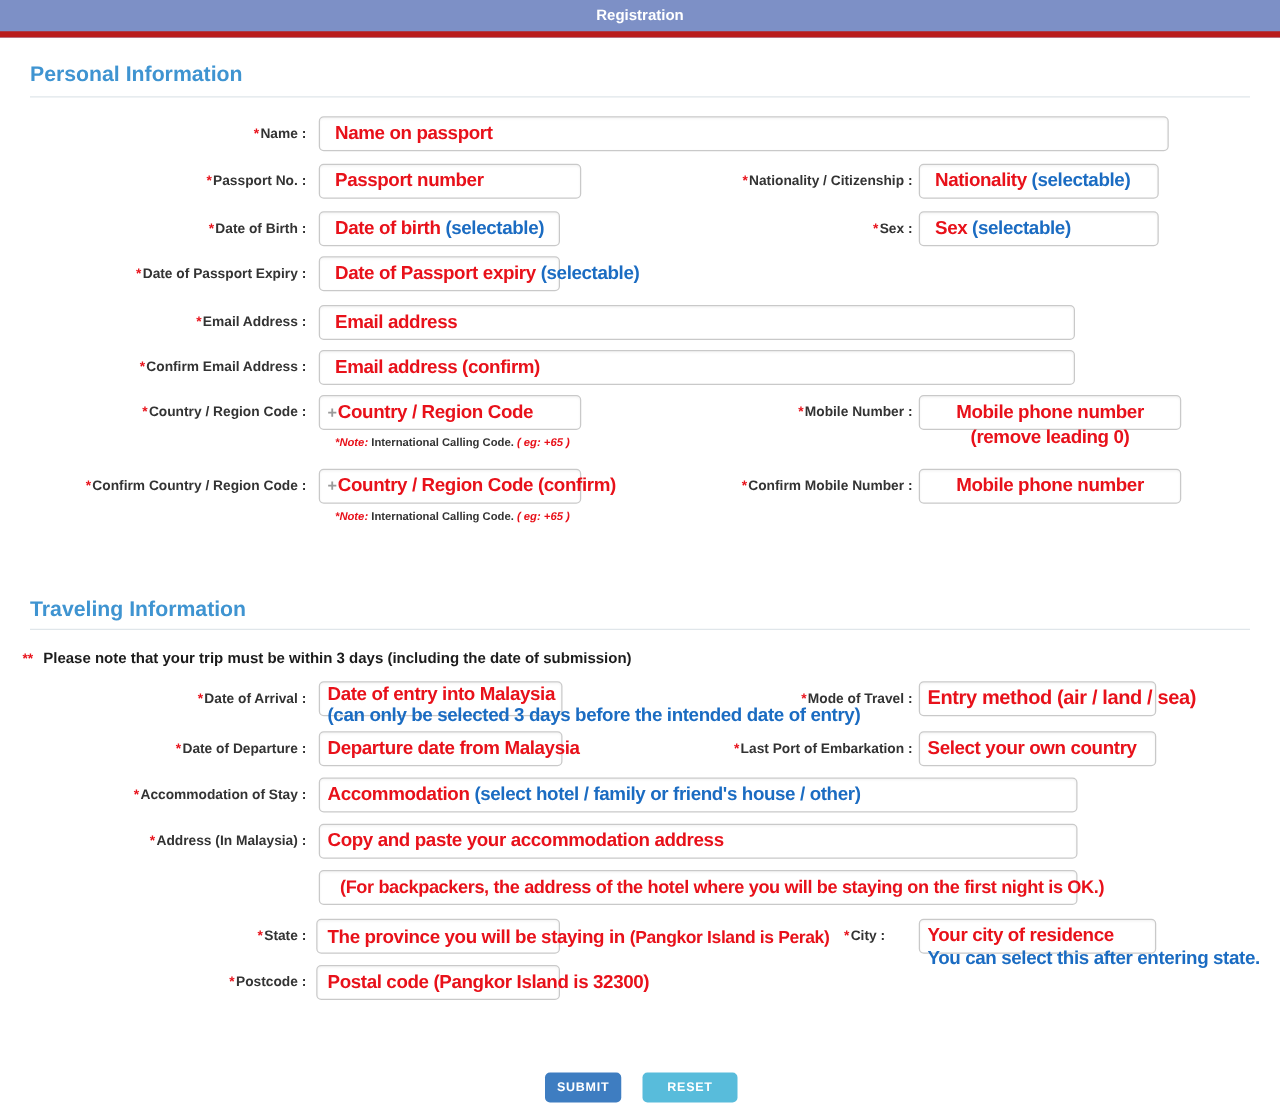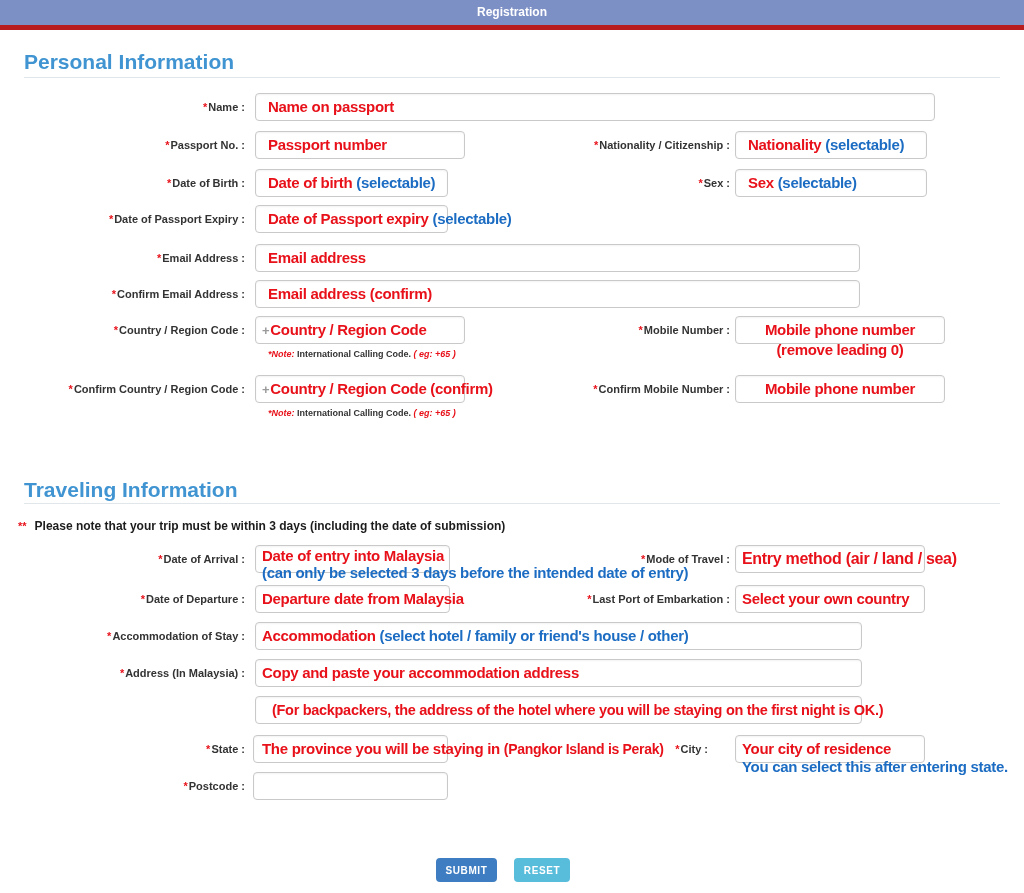--- a/index.html
+++ b/index.html
@@ -1,21 +1,21 @@
 <!DOCTYPE html>
 <html style="--header_bar: #7d90c6; --section: #3f94d1; --red: #e8111a; --blue: #1b6cc2; --label: #333333; --submit: #3e7dc1; --reset: #58bcdb;"><head>
 <meta charset="utf-8">
 <style>
   html,body{margin:0;padding:0;background:#ffffff;}
   .page{position:relative;width:1024px;height:893px;background:#fff;
         font-family:"Liberation Sans",sans-serif;overflow:hidden;}
   .topbar{position:absolute;left:0;top:0;width:1024px;height:25px;
           background:var(--header_bar,#7d90c6);border-bottom:5px solid #b91c1c;
           text-align:center;line-height:25px;color:#fff;font-size:12px;font-weight:bold;}
-  .section-title{position:absolute;left:24px;font-size:21px;font-weight:bold;
+  .section-title{position:absolute;left:24px;font-size:17px;font-weight:bold;
           color:var(--section,#3f94d1);}
   .divider{position:absolute;left:24px;width:976px;height:1px;background:#e0e6ea;}
   .lbl{position:absolute;font-size:11px;font-weight:bold;color:var(--label,#333333);
        text-align:right;line-height:14px;white-space:nowrap;}
   .col-l{left:0;width:245px;}
   .col-r{left:485px;width:245px;}
   .col-city{left:463px;width:245px;}
   .star{color:var(--red,#e8111a);margin-right:1px;}
   .box{position:absolute;height:28px;background:#fff;border:1px solid #c9c9c9;
        border-radius:4px;box-shadow:inset 0 1px 2px rgba(0,0,0,0.05);box-sizing:border-box;}
@@ -27,21 +27,21 @@
   .plus{color:#9a9a9a;font-weight:bold;font-size:13px;margin-right:1px;}
   .note{position:absolute;font-size:9px;font-weight:bold;white-space:nowrap;color:#333;}
   .note .n-star{color:var(--red,#e8111a);font-style:italic;}
   .note .n-eg{color:var(--red,#e8111a);font-style:italic;}
   .trip-note{position:absolute;left:18px;font-size:12px;font-weight:bold;color:#1c1c1c;white-space:nowrap;}
   .trip-note .red-stars{color:var(--red,#e8111a);margin-right:8px;font-size:11px;}
   .btn{position:absolute;height:24px;border:none;border-radius:4px;color:#fff;
        font-family:"Liberation Sans",sans-serif;font-size:10px;font-weight:bold;
        letter-spacing:0.6px;cursor:pointer;padding:0;}
   .btn-submit{background:var(--submit,#3e7dc1);width:61px;}
-  .btn-reset{background:var(--reset,#58bcdb);width:56px;}
+  .btn-reset{background:var(--reset,#58bcdb);width:76px;}
   .center{text-align:center;}
 </style>
 </head>
 <body>
 
 <div class="page">
 
   <div class="topbar">
     <span>Registration</span>
   </div>
@@ -137,17 +137,18 @@
   <div class="box" style="left:253px;top:735px;width:195px;"></div>
   <div class="ann" style="left:262px;top:740px;"><span class="red">The province you will be staying in</span> <span class="red small">(Pangkor Island is Perak)</span></div>
 
   <div class="lbl col-city" style="top:742px;"><span class="star">*</span><span>City :</span></div>
   <div class="box" style="left:735px;top:735px;width:190px;"></div>
   <div class="ann" style="left:742px;top:740px;"><span class="red">Your city of residence</span></div>
   <div class="ann" style="left:742px;top:758px;"><span class="blue">You can select this after entering state.</span></div>
 
   <div class="lbl col-l" style="top:779px;"><span class="star">*</span><span>Postcode :</span></div>
   <div class="box" style="left:253px;top:772px;width:195px;"></div>
+  <div class="ann" style="left:262px;top:777px;"><span class="red">Postal code (Pangkor Island is 32300)</span></div>
 
   <button class="btn btn-submit" style="left:436px;top:858px;">SUBMIT</button>
   <button class="btn btn-reset" style="left:514px;top:858px;">RESET</button>
 
 </div>
 
 </body></html>

